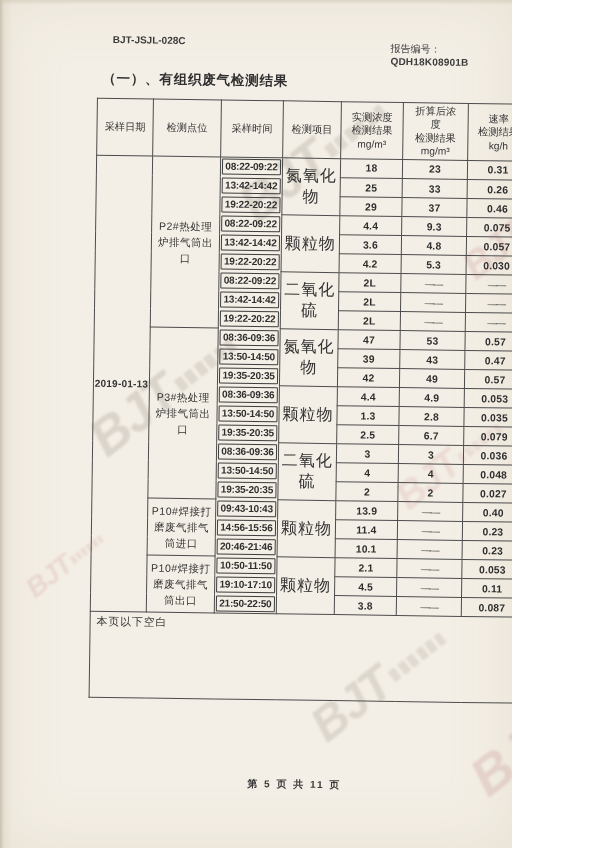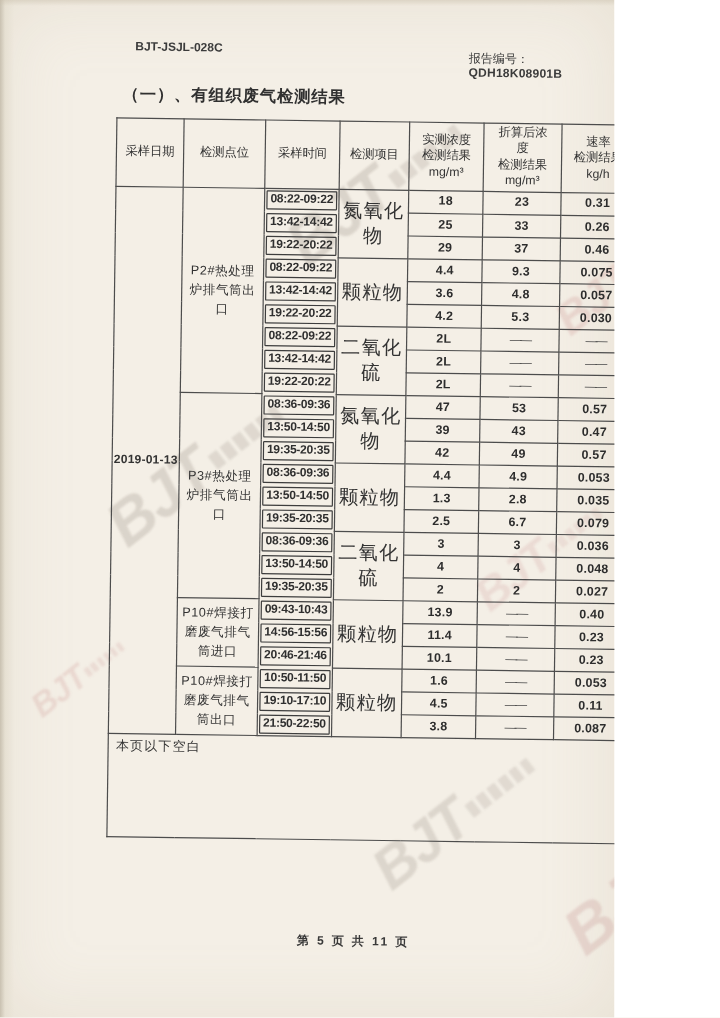--- a/index.html
+++ b/index.html
@@ -311,21 +311,21 @@
             <td class="c-val">10.1</td>
             <td class="c-val dash">——</td>
             <td class="c-val">0.23</td>
           </tr>
           <tr>
             <td class="c-point" rowspan="3">P10#焊接打磨废气排气筒出口</td>
             <td class="c-time">
               <div class="tbox">10:50-11:50</div>
             </td>
             <td class="c-item" rowspan="3">颗粒物</td>
-            <td class="c-val">1.6</td>
+            <td class="c-val">2.1</td>
             <td class="c-val dash">——</td>
             <td class="c-val">0.053</td>
           </tr>
           <tr>
             <td class="c-time">
               <div class="tbox">19:10-17:10</div>
             </td>
             <td class="c-val">4.5</td>
             <td class="c-val dash">——</td>
             <td class="c-val">0.11</td>

